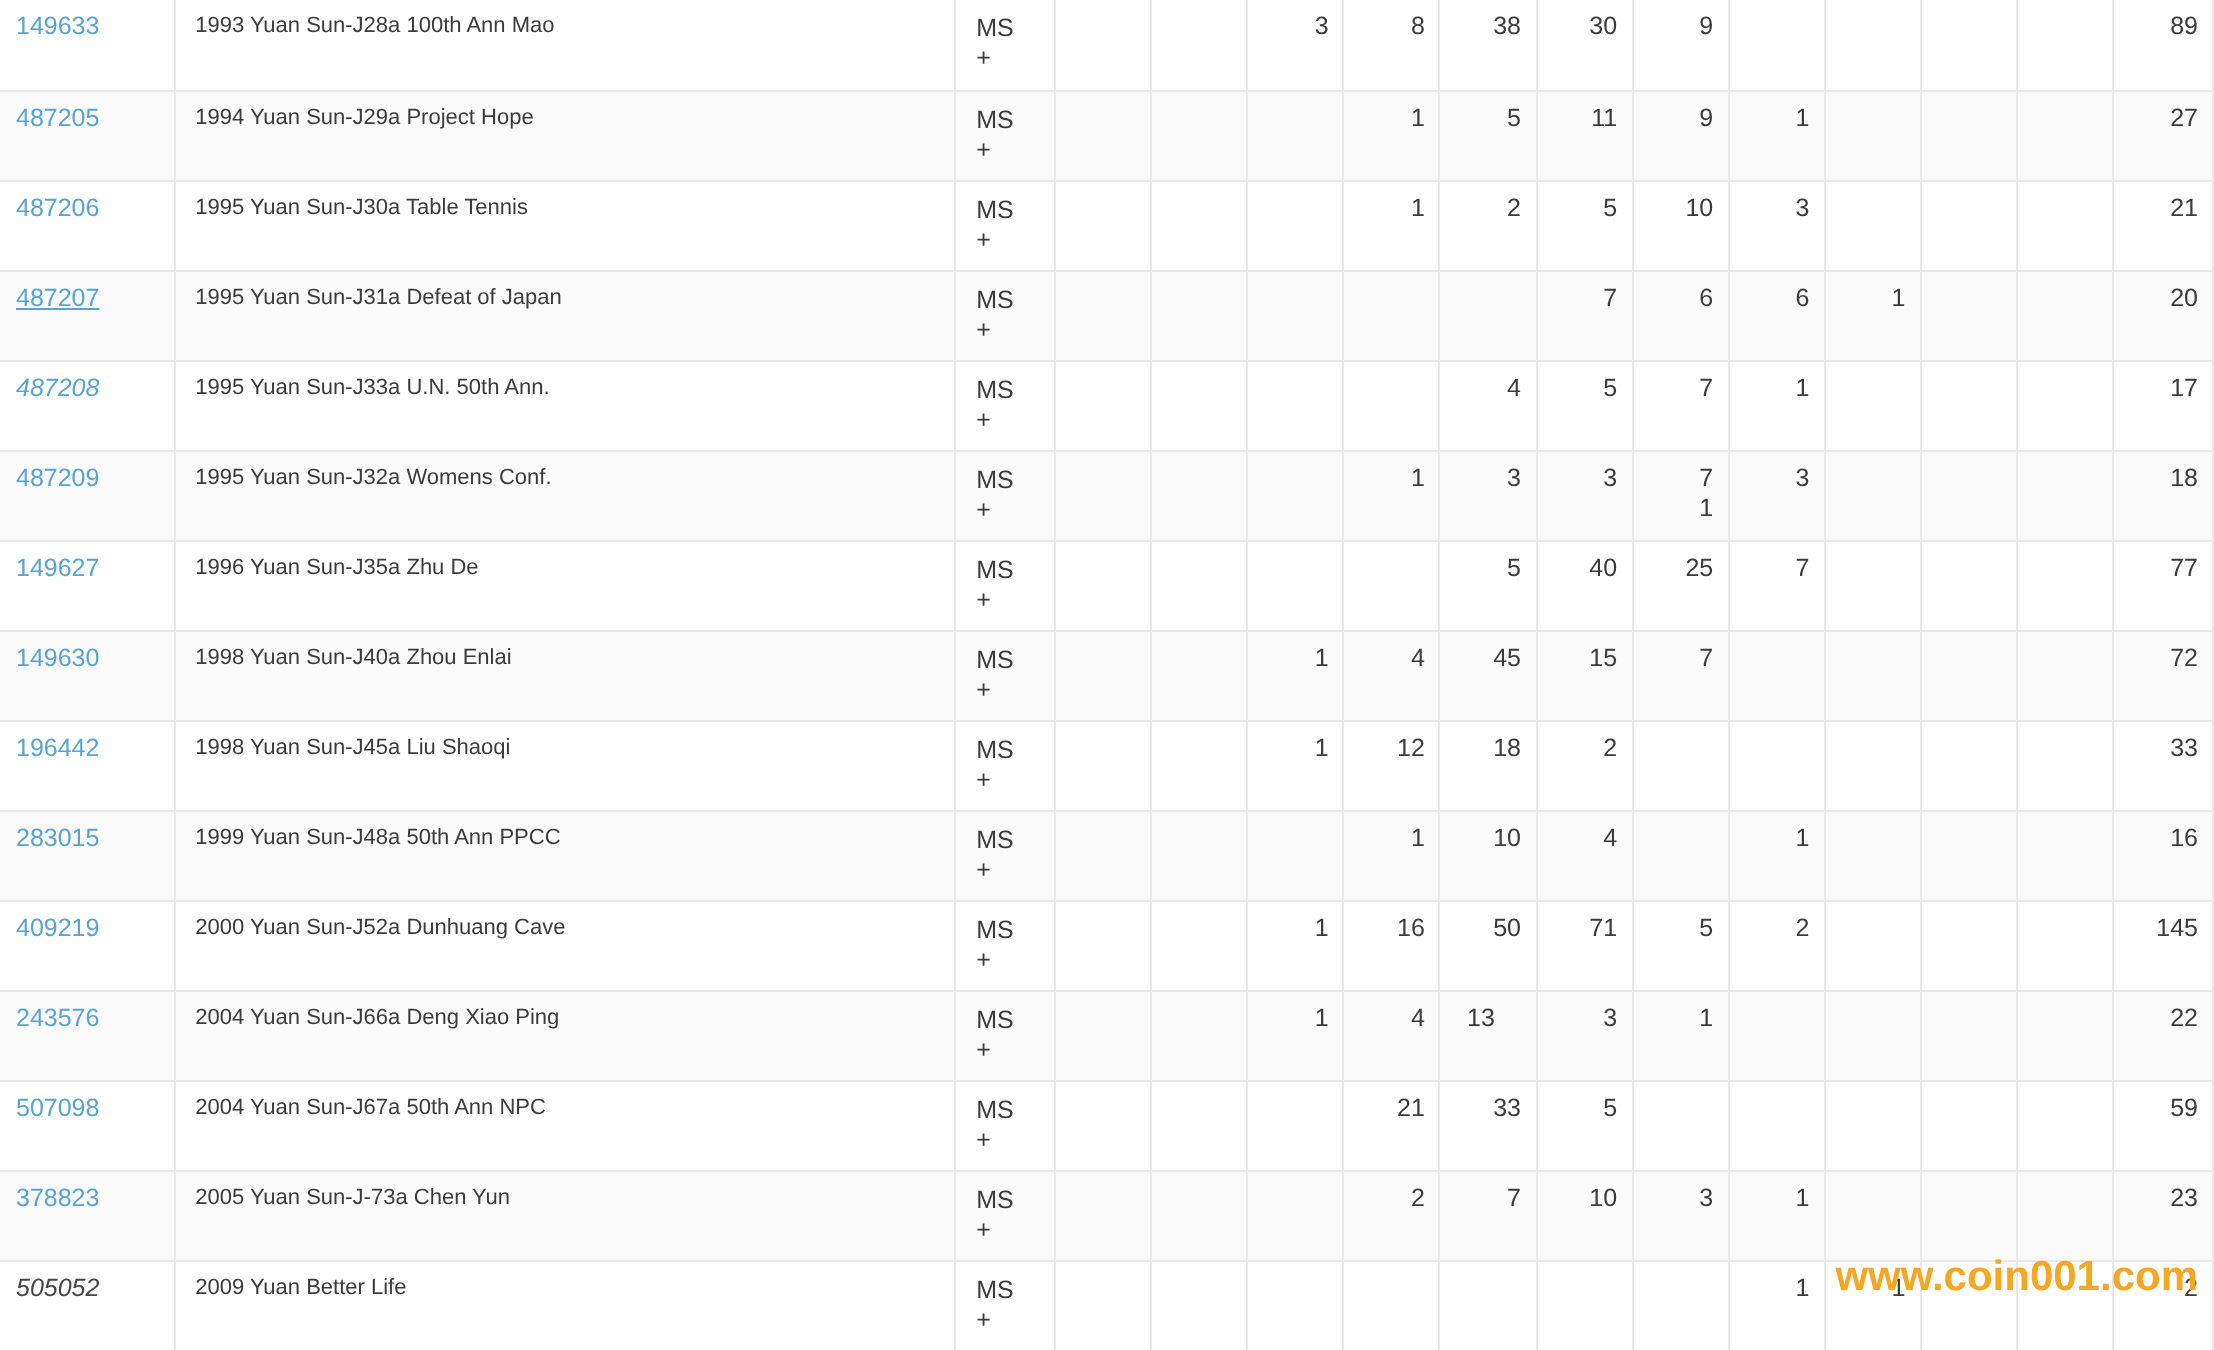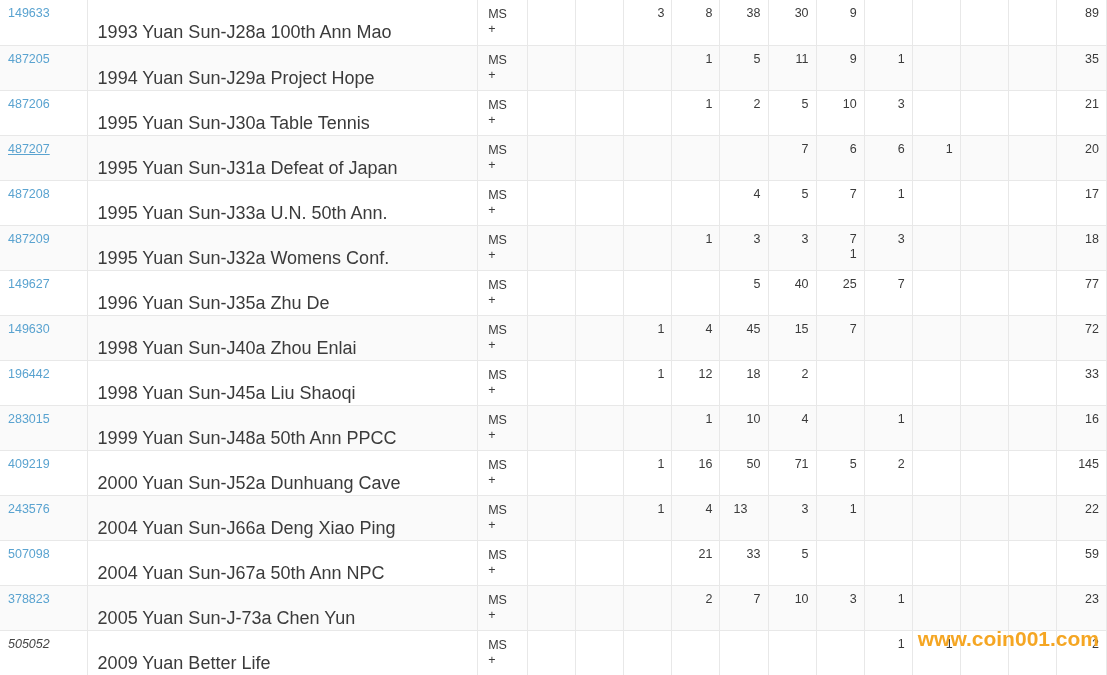--- a/index.html
+++ b/index.html
@@ -45,22 +45,22 @@
 
   .cell-id {
     padding: 6px 0 0 8px;
     font-size: 12.5px;
     color: #5aa3d0;
   }
   .cell-id.plain {
     color: #444444;
   }
   .cell-desc {
-    padding: 22px 0 0 10px;
-    font-size: 18px;
+    padding: 7px 0 0 10px;
+    font-size: 11px;
     color: #3b3b3b;
     white-space: nowrap;
     overflow: hidden;
   }
   .cell-grade {
     padding: 7px 0 0 10px;
     font-size: 12.5px;
     color: #3b3b3b;
     line-height: 15px;
   }
@@ -192,21 +192,21 @@
         <td>
           <span class="cell-num" style="display: block;"></span>
         </td>
         <td>
           <span class="cell-num" style="display: block;"></span>
         </td>
         <td>
           <span class="cell-num" style="display: block;"></span>
         </td>
         <td>
-          <span class="cell-num" style="display: block;">35</span>
+          <span class="cell-num" style="display: block;">27</span>
         </td>
       </tr>
       <tr class="row-odd">
         <td>
           <span class="cell-id" style="display: block;">487206</span>
         </td>
         <td>
           <span class="cell-desc" style="display: block;">1995 Yuan Sun-J30a Table Tennis</span>
         </td>
         <td>
@@ -293,21 +293,21 @@
         </td>
         <td>
           <span class="cell-num" style="display: block;"></span>
         </td>
         <td>
           <span class="cell-num" style="display: block;">20</span>
         </td>
       </tr>
       <tr class="row-odd">
         <td>
-          <span class="cell-id" style="display: block;">487208</span>
+          <span class="cell-id" style="display: block; font-style: italic;">487208</span>
         </td>
         <td>
           <span class="cell-desc" style="display: block;">1995 Yuan Sun-J33a U.N. 50th Ann.</span>
         </td>
         <td>
           <span class="cell-grade" style="display: block; white-space: pre-line;">MS
 +</span>
         </td>
         <td>
           <span class="cell-num" style="display: block;"></span>

